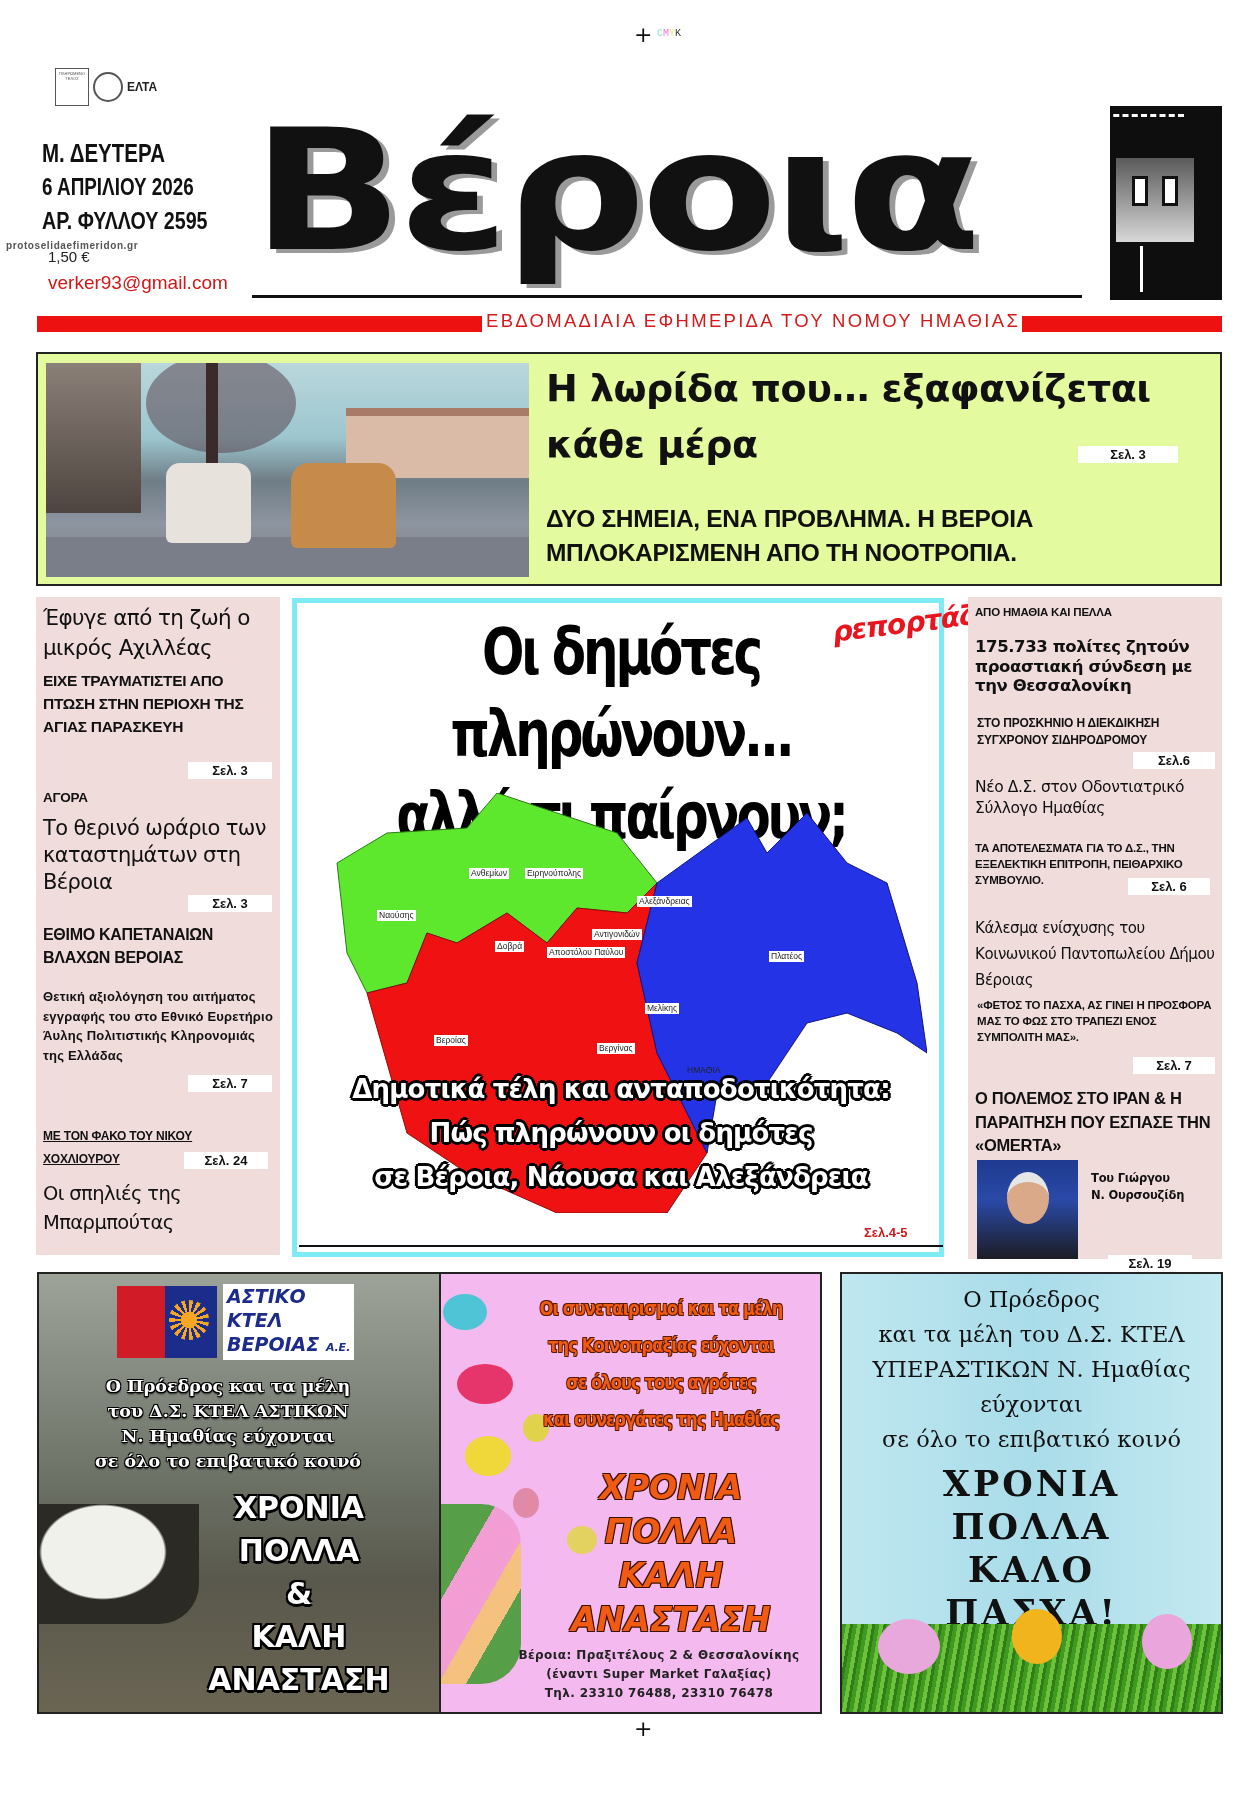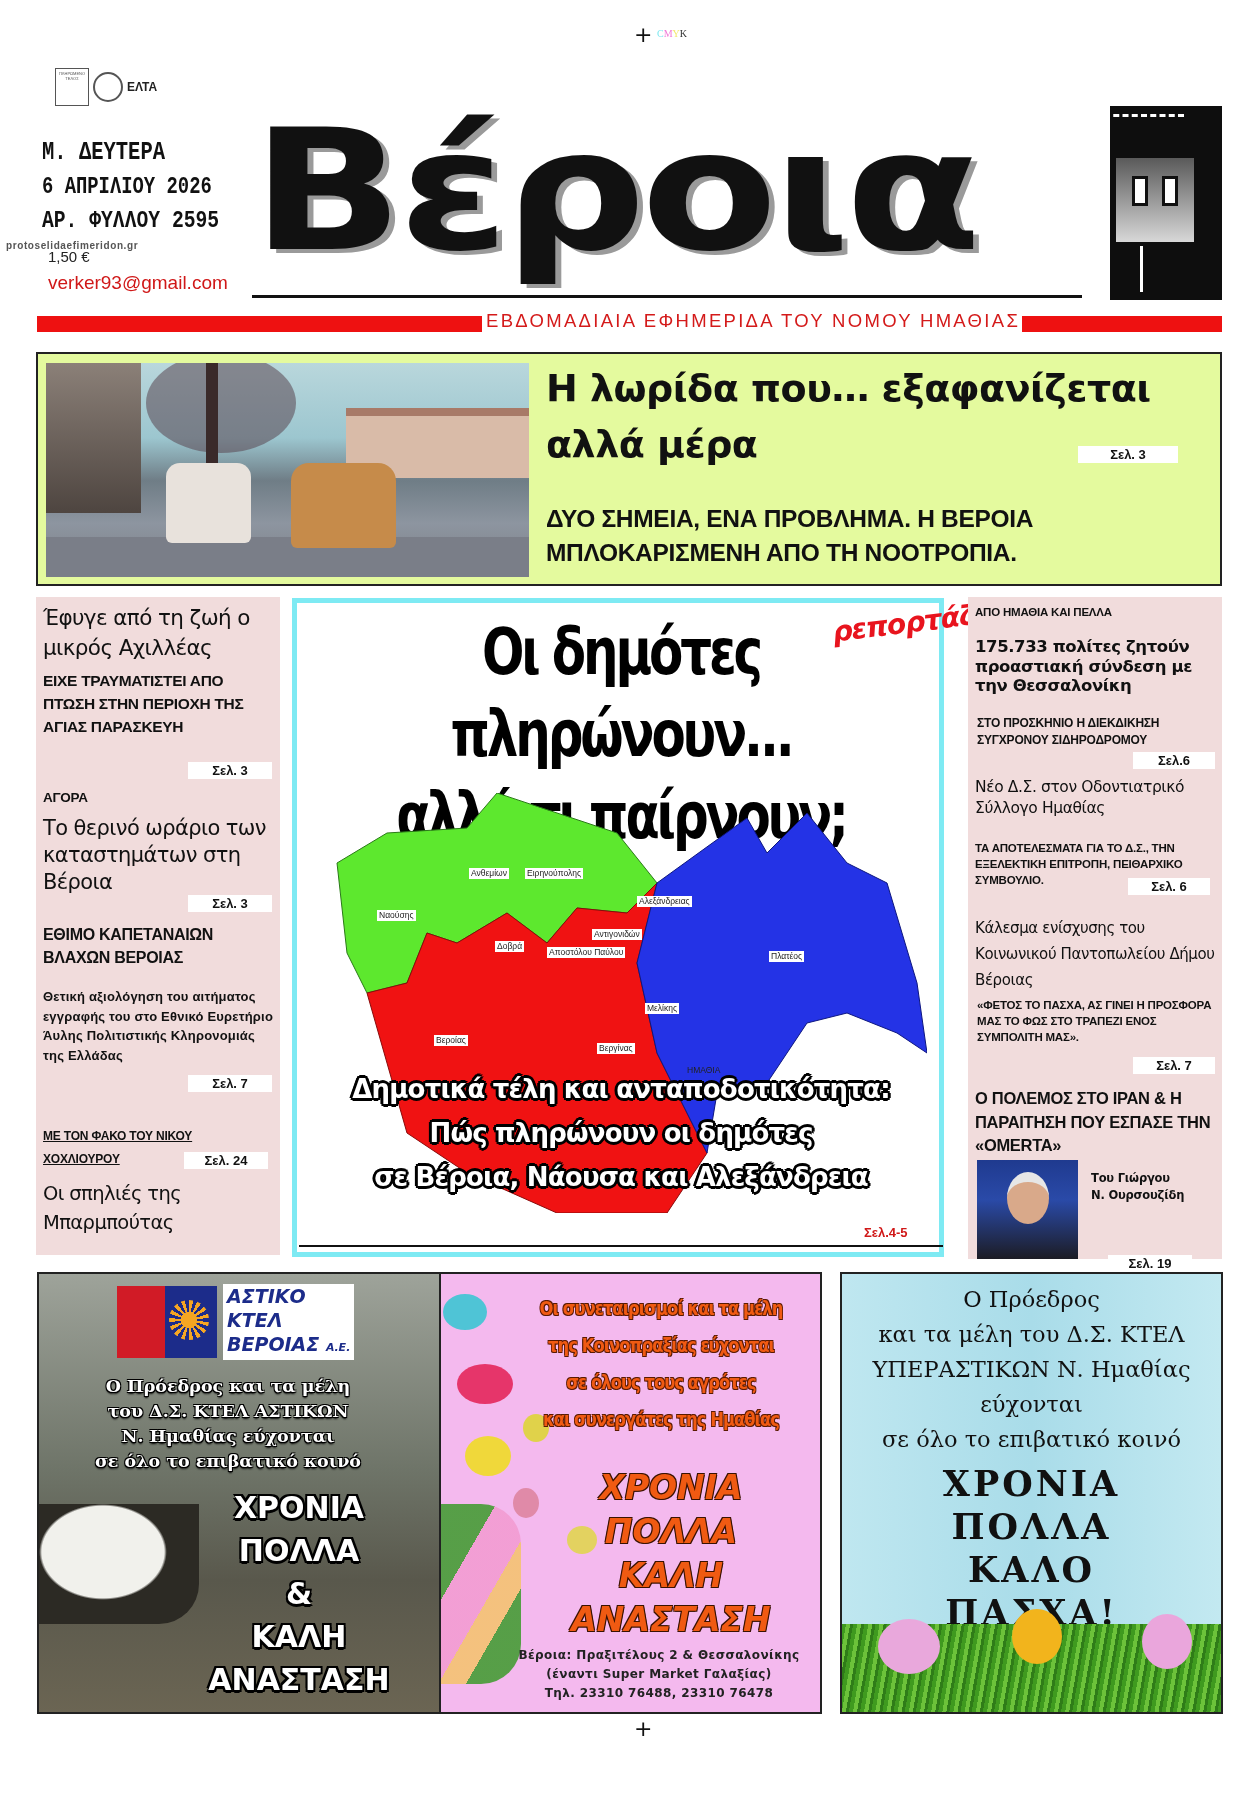--- a/index.html
+++ b/index.html
@@ -3,29 +3,29 @@
 <meta charset="utf-8">
 <style>
   * { box-sizing: border-box; margin: 0; padding: 0; }
   html, body { width: 1256px; height: 1819px; background: #ffffff; overflow: hidden; }
   body { position: relative; font-family: "Liberation Sans", sans-serif; color: #111; }
 
   .abs { position: absolute; }
 
   
   .regmark { font-size: 22px; line-height: 22px; color: #111; font-family: "DejaVu Sans", sans-serif; }
-  .cmyk { font-size: 10px; font-family: Liberation Serif, serif; letter-spacing: 0; }
+  .cmyk { font-size: 10px; font-family: Liberation Mono, monospace; letter-spacing: 0; }
   .cmyk .c { color: #7fe8f0; } .cmyk .m { color: #f07ad8; } .cmyk .y { color: #f3e86a; } .cmyk .k { color: #333; }
 
   
   .stamps { left: 55px; top: 66px; width: 130px; height: 42px; display: flex; align-items: center; gap: 4px; }
   .stamp-box { width: 34px; height: 38px; border: 1px solid #555; font-size: 4px; line-height: 5px; text-align: center; padding: 2px; color: #555; }
   .stamp-circle { width: 30px; height: 30px; border-radius: 50%; border: 2px solid #555; }
   .elta { font-weight: bold; font-size: 12px; color: #222; }
-  .masthead-info { left: 42px; top: 136px; width: 190px; font-family: Liberation Mono, monospace; font-weight: bold; color: #111; line-height: 34px; }
+  .masthead-info { left: 42px; top: 136px; width: 190px; font-family: Liberation Sans, sans-serif; font-weight: bold; color: #111; line-height: 34px; }
   .masthead-info .line1 { font-size: 25px; transform: scaleX(0.82); transform-origin: left; white-space: nowrap; }
   .masthead-info .line2 { font-size: 23px; transform: scaleX(0.82); transform-origin: left; white-space: nowrap; }
   .masthead-info .line3 { font-size: 24px; transform: scaleX(0.82); transform-origin: left; white-space: nowrap; }
   .watermark { left: 6px; top: 240px; font-size: 10px; font-weight: bold; color: #555; letter-spacing: 0.6px; }
   .price { left: 48px; top: 248px; font-size: 15px; color: #222; }
   .email { left: 48px; top: 272px; font-size: 19px; color: #d01818; }
 
   
   .logo { left: 252px; top: 118px; width: 830px; height: 180px; }
   .logo-text { position: absolute; left: 0; top: -22px; font-family: "DejaVu Sans", sans-serif; font-weight: bold; font-size: 168px; line-height: 190px; color: #111;
@@ -150,21 +150,21 @@
 <div class="abs feature">
   <div class="feature-photo">
     <div class="bldg-left"></div>
     <div class="treetop"></div>
     <div class="tree"></div>
     <div class="bldg-right"></div>
     <div class="road"></div>
     <div class="car1"></div>
     <div class="car2"></div>
   </div>
-  <div class="feature-title">Η λωρίδα που… εξαφανίζεται αλλά μέρα</div>
+  <div class="feature-title">Η λωρίδα που… εξαφανίζεται κάθε μέρα</div>
   <div class="page-ref" style="left:1040px;top:92px;width:100px;">Σελ. 3</div>
   <div class="feature-sub">ΔΥΟ ΣΗΜΕΙΑ, ΕΝΑ ΠΡΟΒΛΗΜΑ. Η ΒΕΡΟΙΑ ΜΠΛΟΚΑΡΙΣΜΕΝΗ ΑΠΟ ΤΗ ΝΟΟΤΡΟΠΙΑ.</div>
 </div>
 
 <div class="abs col-left">
   <div class="col-text h-lg" style="left:7px;top:6px;width:232px;">Έφυγε από τη ζωή ο μικρός Αχιλλέας</div>
   <div class="col-text caps-md" style="left:7px;top:72px;width:232px;font-size:15.5px;">ΕΙΧΕ ΤΡΑΥΜΑΤΙΣΤΕΙ ΑΠΟ ΠΤΩΣΗ ΣΤΗΝ ΠΕΡΙΟΧΗ ΤΗΣ ΑΓΙΑΣ ΠΑΡΑΣΚΕΥΗ</div>
   <div class="page-ref" style="left:152px;top:165px;width:84px;">Σελ. 3</div>
   <div class="col-text caps-sm" style="left:7px;top:192px;width:232px;">ΑΓΟΡΑ</div>
   <div class="col-text h-lg" style="left:7px;top:218px;width:234px;font-size:21px;line-height:27px;">Το θερινό ωράριο των καταστημάτων στη Βέροια</div>

